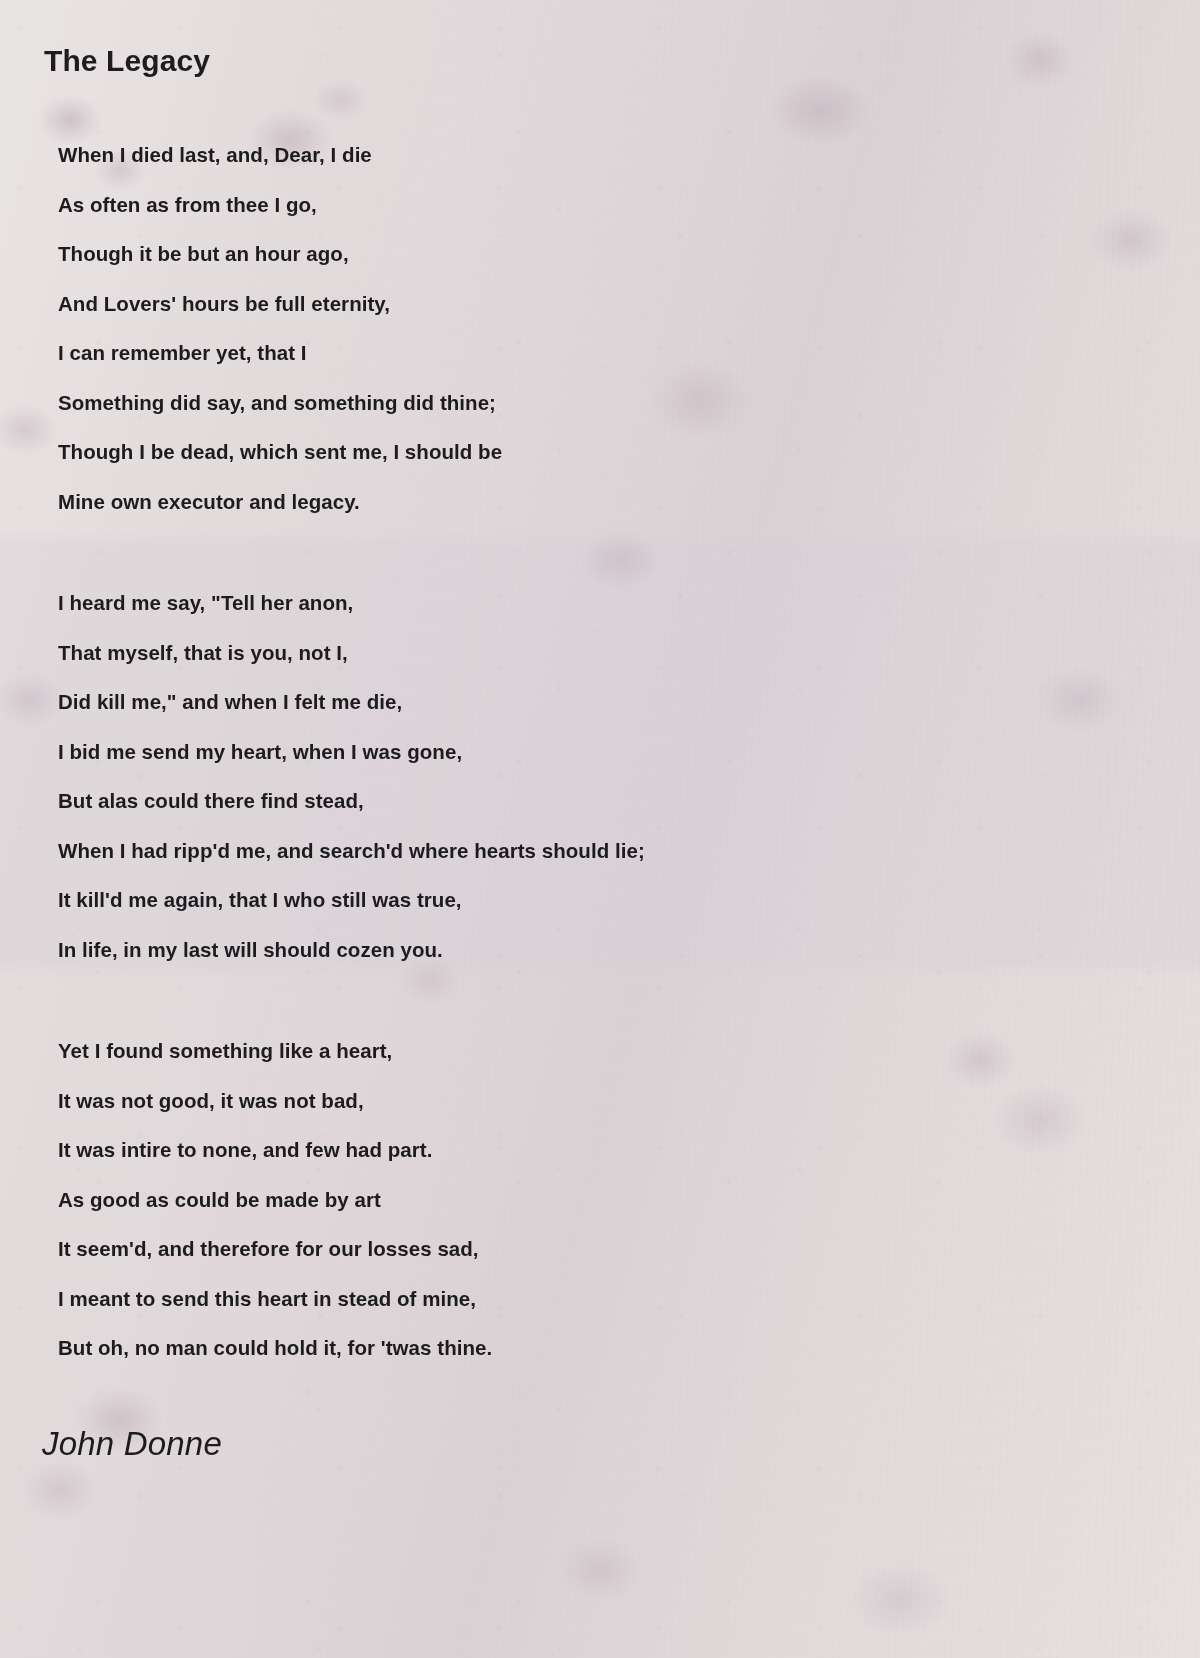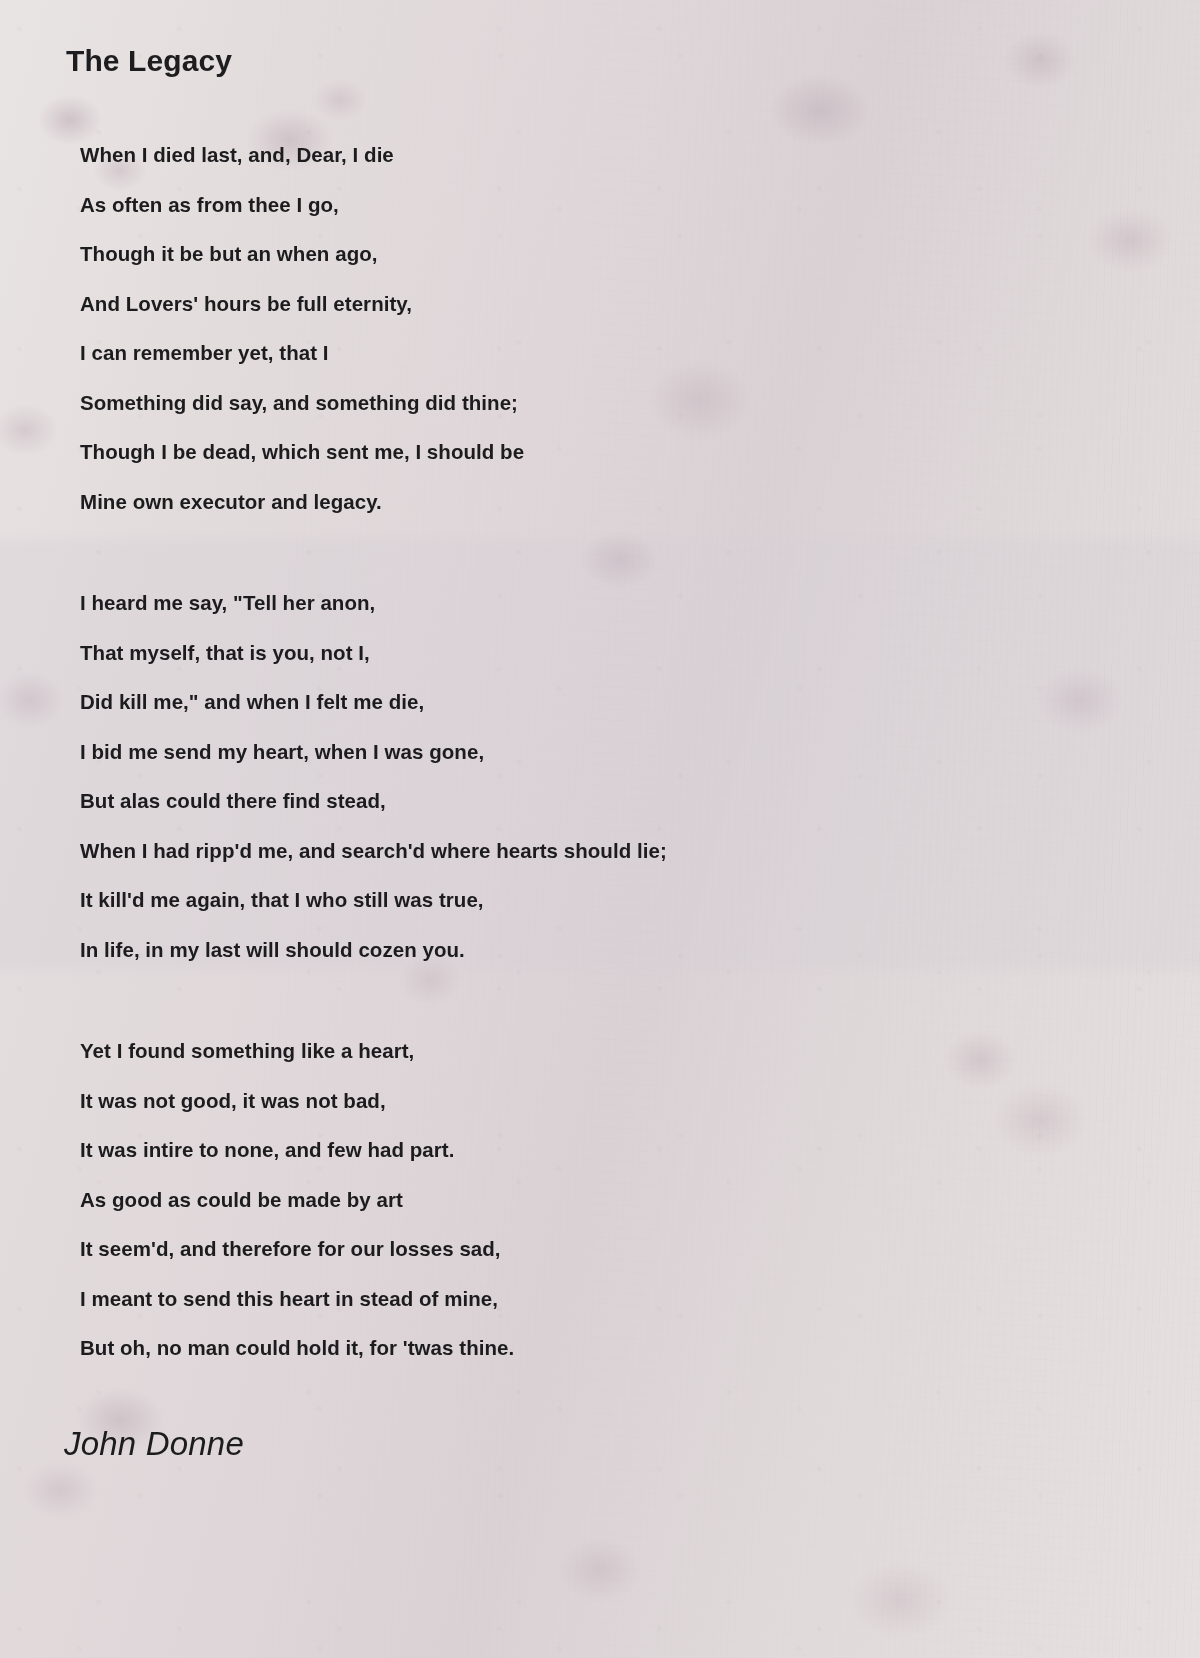--- a/index.html
+++ b/index.html
@@ -77,21 +77,21 @@
       radial-gradient(circle at 12% 18%, rgba(130,110,125,0.12) 0 2px, rgba(0,0,0,0) 3px),
       radial-gradient(circle at 47% 63%, rgba(130,110,125,0.10) 0 2px, rgba(0,0,0,0) 3px),
       radial-gradient(circle at 78% 31%, rgba(130,110,125,0.10) 0 2px, rgba(0,0,0,0) 3px),
       radial-gradient(circle at 33% 87%, rgba(130,110,125,0.10) 0 2px, rgba(0,0,0,0) 3px);
     background-size: 160px 160px, 210px 210px, 180px 180px, 240px 240px;
   }
 
   #content {
     position: relative;
     z-index: 5;
-    padding: 44px 66px 0 64px;
+    padding: 44px 66px 0 42px;
   }
 
   #poem-title {
     font-size: 30px;
     font-weight: bold;
     color: #1d1d1f;
     letter-spacing: 0.1px;
     margin: 0 0 52px 2px;
   }
 
@@ -124,21 +124,21 @@
   <div id="texture-streaks"></div>
   <div id="texture-grain"></div>
 
   <div id="content">
 
     <h1 id="poem-title">The Legacy</h1>
 
     <div class="stanza">
       <div class="poem-line">When I died last, and, Dear, I die</div>
       <div class="poem-line">As often as from thee I go,</div>
-      <div class="poem-line">Though it be but an when ago,</div>
+      <div class="poem-line">Though it be but an hour ago,</div>
       <div class="poem-line">And Lovers' hours be full eternity,</div>
       <div class="poem-line">I can remember yet, that I</div>
       <div class="poem-line">Something did say, and something did thine;</div>
       <div class="poem-line">Though I be dead, which sent me, I should be</div>
       <div class="poem-line">Mine own executor and legacy.</div>
     </div>
 
     <div class="stanza">
       <div class="poem-line">I heard me say, "Tell her anon,</div>
       <div class="poem-line">That myself, that is you, not I,</div>

